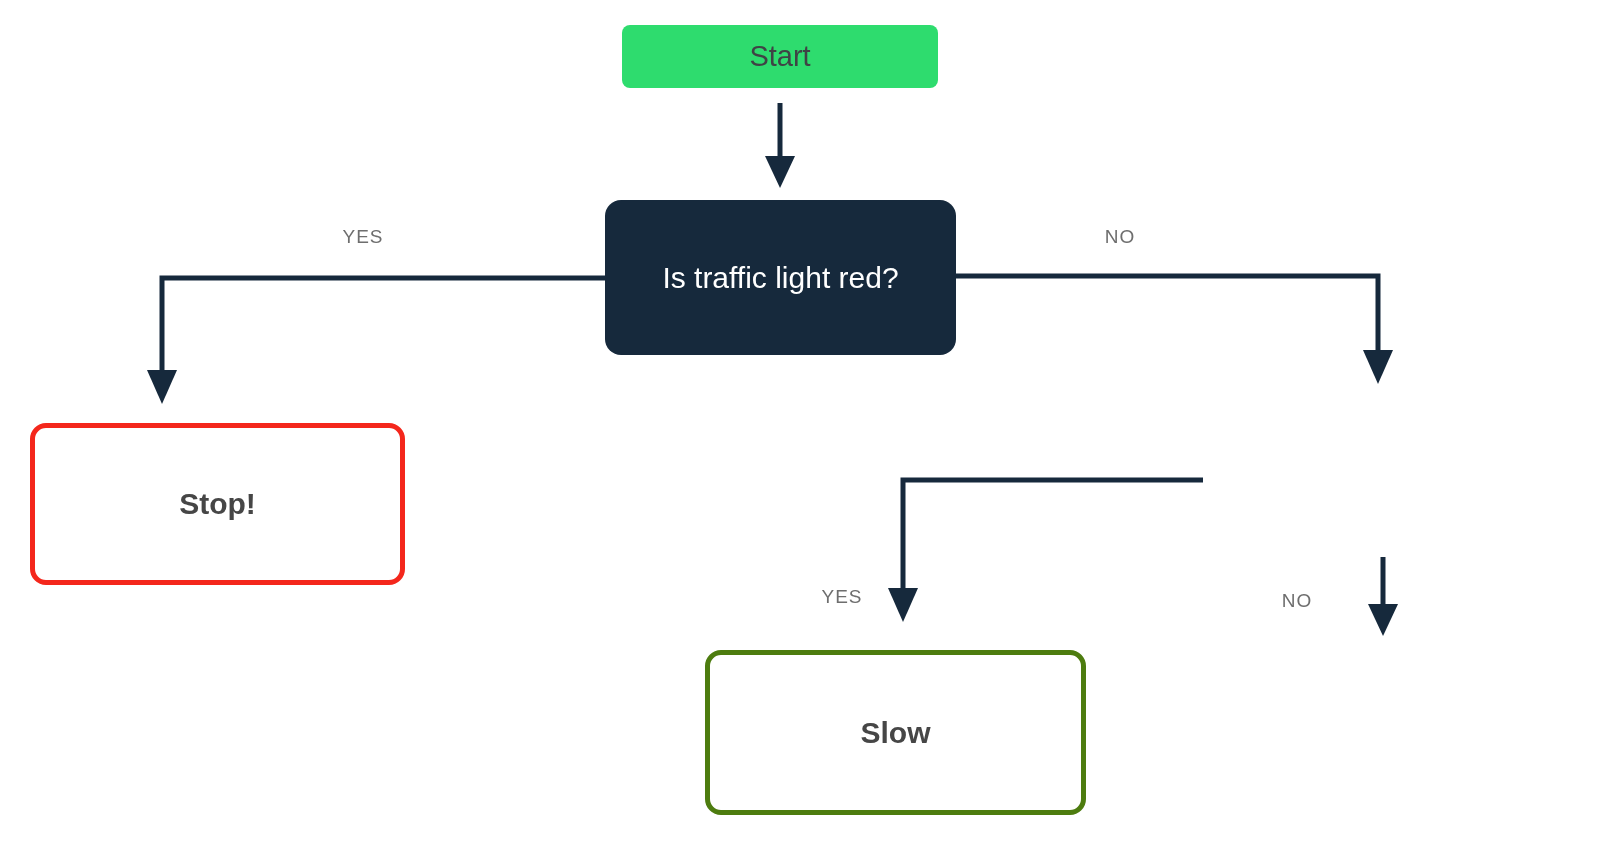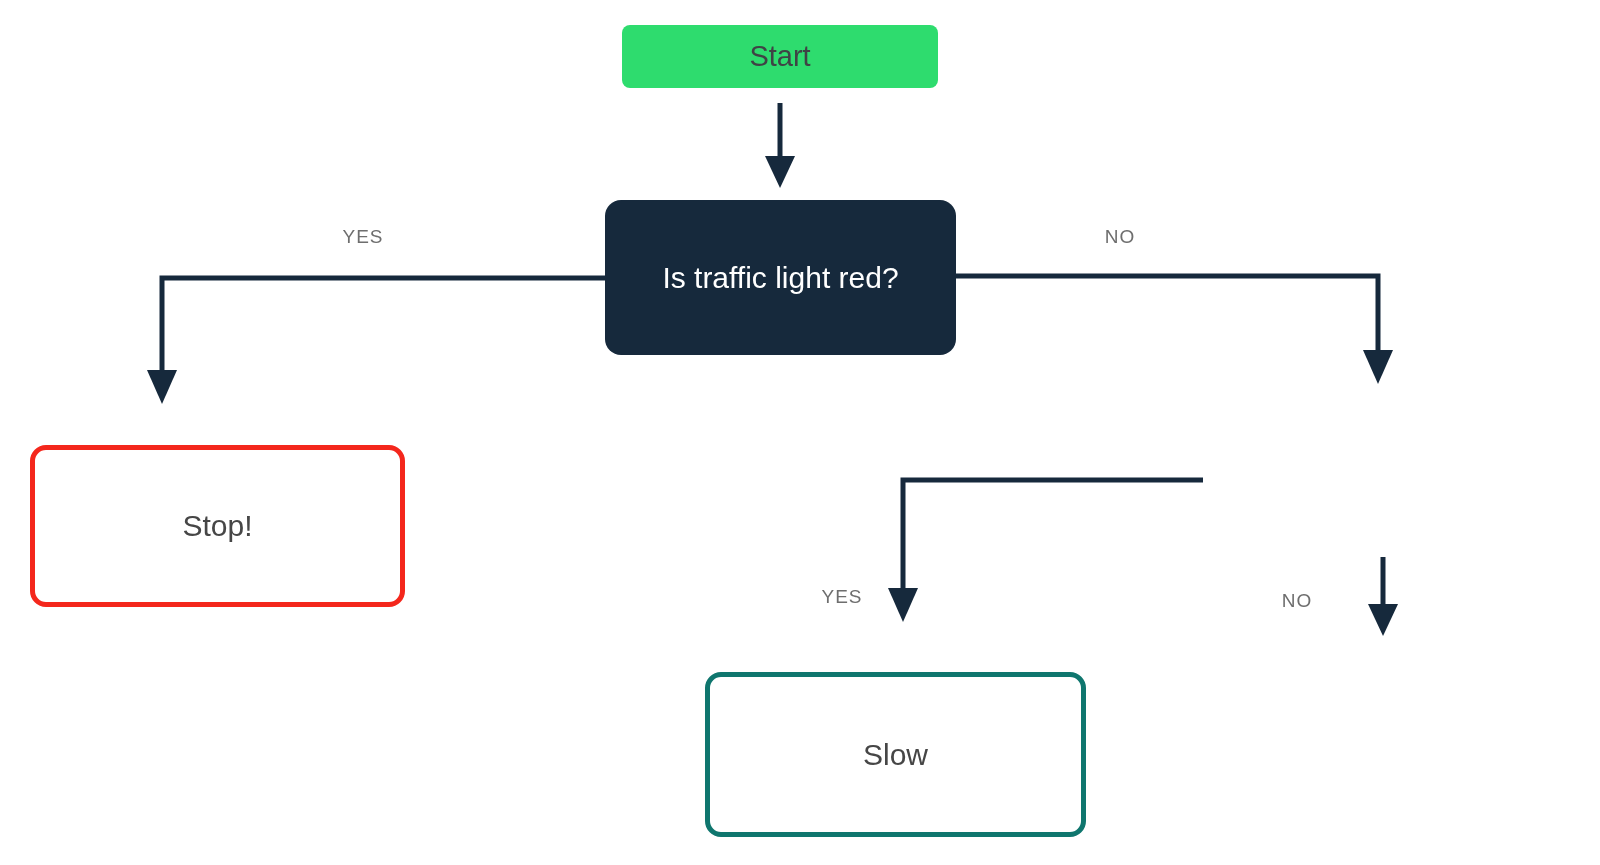--- a/index.html
+++ b/index.html
@@ -45,25 +45,24 @@
     font-size: 30px;
     font-weight: 400;
   }
   .node.q-red    { left: 605px;  top: 200px; width: 351px; height: 155px; }
   .node.q-yellow { left: 1203px; top: 400px; width: 354px; height: 155px; }
   .node.result {
     background: #ffffff;
     border-radius: 16px;
     color: #464646;
     font-size: 30px;
-    font-weight: 400;
-    margin-top: 22px;
+    font-weight: 700;
   }
   .node.stop { left: 30px;   top: 423px; width: 375px; height: 162px; border: 5px solid #f4271c; }
-  .node.slow { left: 705px;  top: 650px; width: 381px; height: 165px; border: 5px solid #0f766e; }
+  .node.slow { left: 705px;  top: 650px; width: 381px; height: 165px; border: 5px solid #4d7c0f; }
   .node.go   { left: 1193px; top: 646px; width: 382px; height: 167px; border: 5px solid #2edc6e; }
   .edge-label {
     position: absolute;
     transform: translate(-50%, -50%);
     color: #6e6e6e;
     font-size: 19px;
     font-weight: 400;
     letter-spacing: 1px;
     white-space: nowrap;
   }

